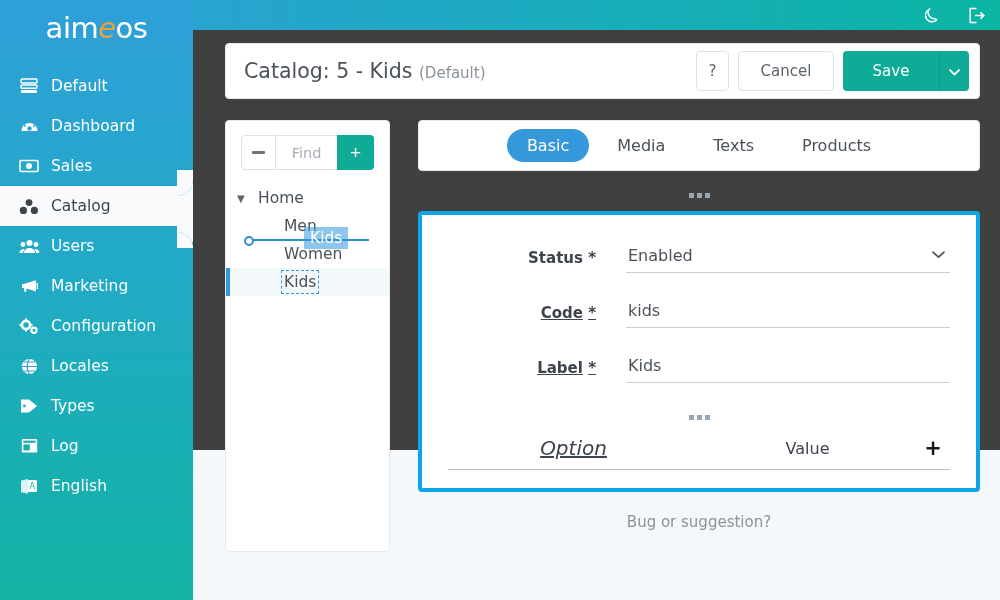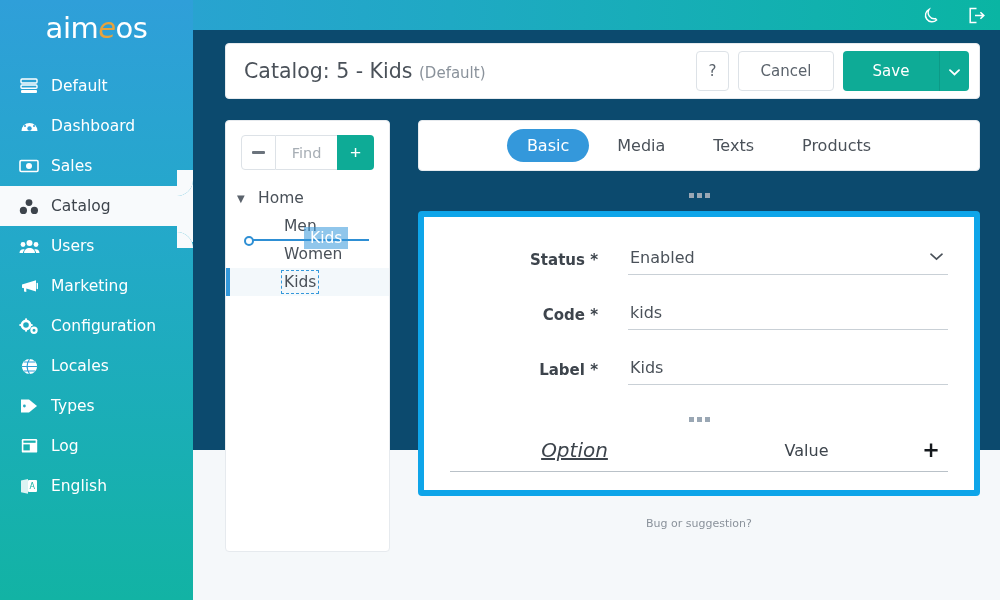--- a/index.html
+++ b/index.html
@@ -74,21 +74,21 @@
   .topbar-right {
     position: absolute; right: 14px; top: 0; height: 30px;
     display: flex; align-items: center; gap: 28px;
   }
   .topbar-right .tb-ico { cursor: pointer; display: flex; }
 
   
   .main {
     position: absolute; left: 193px; top: 30px;
     width: 807px; height: 420px;
-    background: #0c4a6e;
+    background: #404040;
     padding: 13px 20px 0 32px;
     z-index: 3;
   }
 
   .header-card {
     background: #ffffff;
     border: 1px solid #e6eaee;
     border-radius: 4px;
     height: 56px;
     display: flex; align-items: center;
@@ -223,30 +223,30 @@
 
   .dots {
     text-align: center; letter-spacing: 2px; margin: 0 0 13px 0;
     color: #9aa7b4; font-size: 17px; line-height: 10px; font-weight: bold;
     user-select: none;
   }
   .dots-inner { display: inline-flex; gap: 3px; }
   .dots-inner i { width: 5px; height: 5px; background: #9aa7b4; display: block; }
 
   .form-card {
-    background: #ffffff; border: 6px solid #0ea5e9; border-radius: 4px;
+    background: #ffffff; border: 4px solid #0ea5e9; border-radius: 4px;
     padding: 28px 26px 18px 26px;
   }
   .field { display: flex; align-items: flex-start; margin-bottom: 25px; }
   .field-label {
     width: 178px; text-align: right; padding-right: 30px;
     font-size: 15px; color: #3d444c; font-weight: bold;
     padding-top: 6px;
   }
-  .field-label .u { }
+  .field-label .u { text-decoration: underline; }
   .field-label .star { font-weight: bold; }
   .field-ctrl { flex: 1; position: relative; }
   .field-input {
     width: 100%; border: none; border-bottom: 1px solid #c9d0d6;
     background: transparent; outline: none;
     font-family: inherit; font-size: 16px; color: #4a5159;
     padding: 3px 22px 7px 2px;
   }
   .select-caret {
     position: absolute; right: 4px; top: 2px; pointer-events: none;
@@ -257,21 +257,21 @@
     border-bottom: 1px solid #b9c1c8;
     padding-bottom: 9px;
     margin-top: 8px;
   }
   .oh-option { width: 50%; text-align: center; font-size: 20px; color: #3d444c; text-decoration: underline; font-style: italic; }
   .oh-value { flex: 1; text-align: center; font-size: 16px; color: #3d444c; }
   .oh-plus { width: 34px; text-align: center; font-size: 21px; color: #14181c; font-weight: bold; cursor: pointer; line-height: 14px;}
 
   .footer {
     text-align: center; margin-top: 21px;
-    font-size: 11px; color: #8a929b; cursor: pointer;
+    font-size: 15px; color: #8a929b; cursor: pointer;
   }
 </style>
 </head>
 <body>
 
 <div id="app">
 
   <div class="sidebar">
     <div class="logo">
       <div class="logo-text"><span>aim</span><span class="logo-e">e</span><span>os</span></div>

